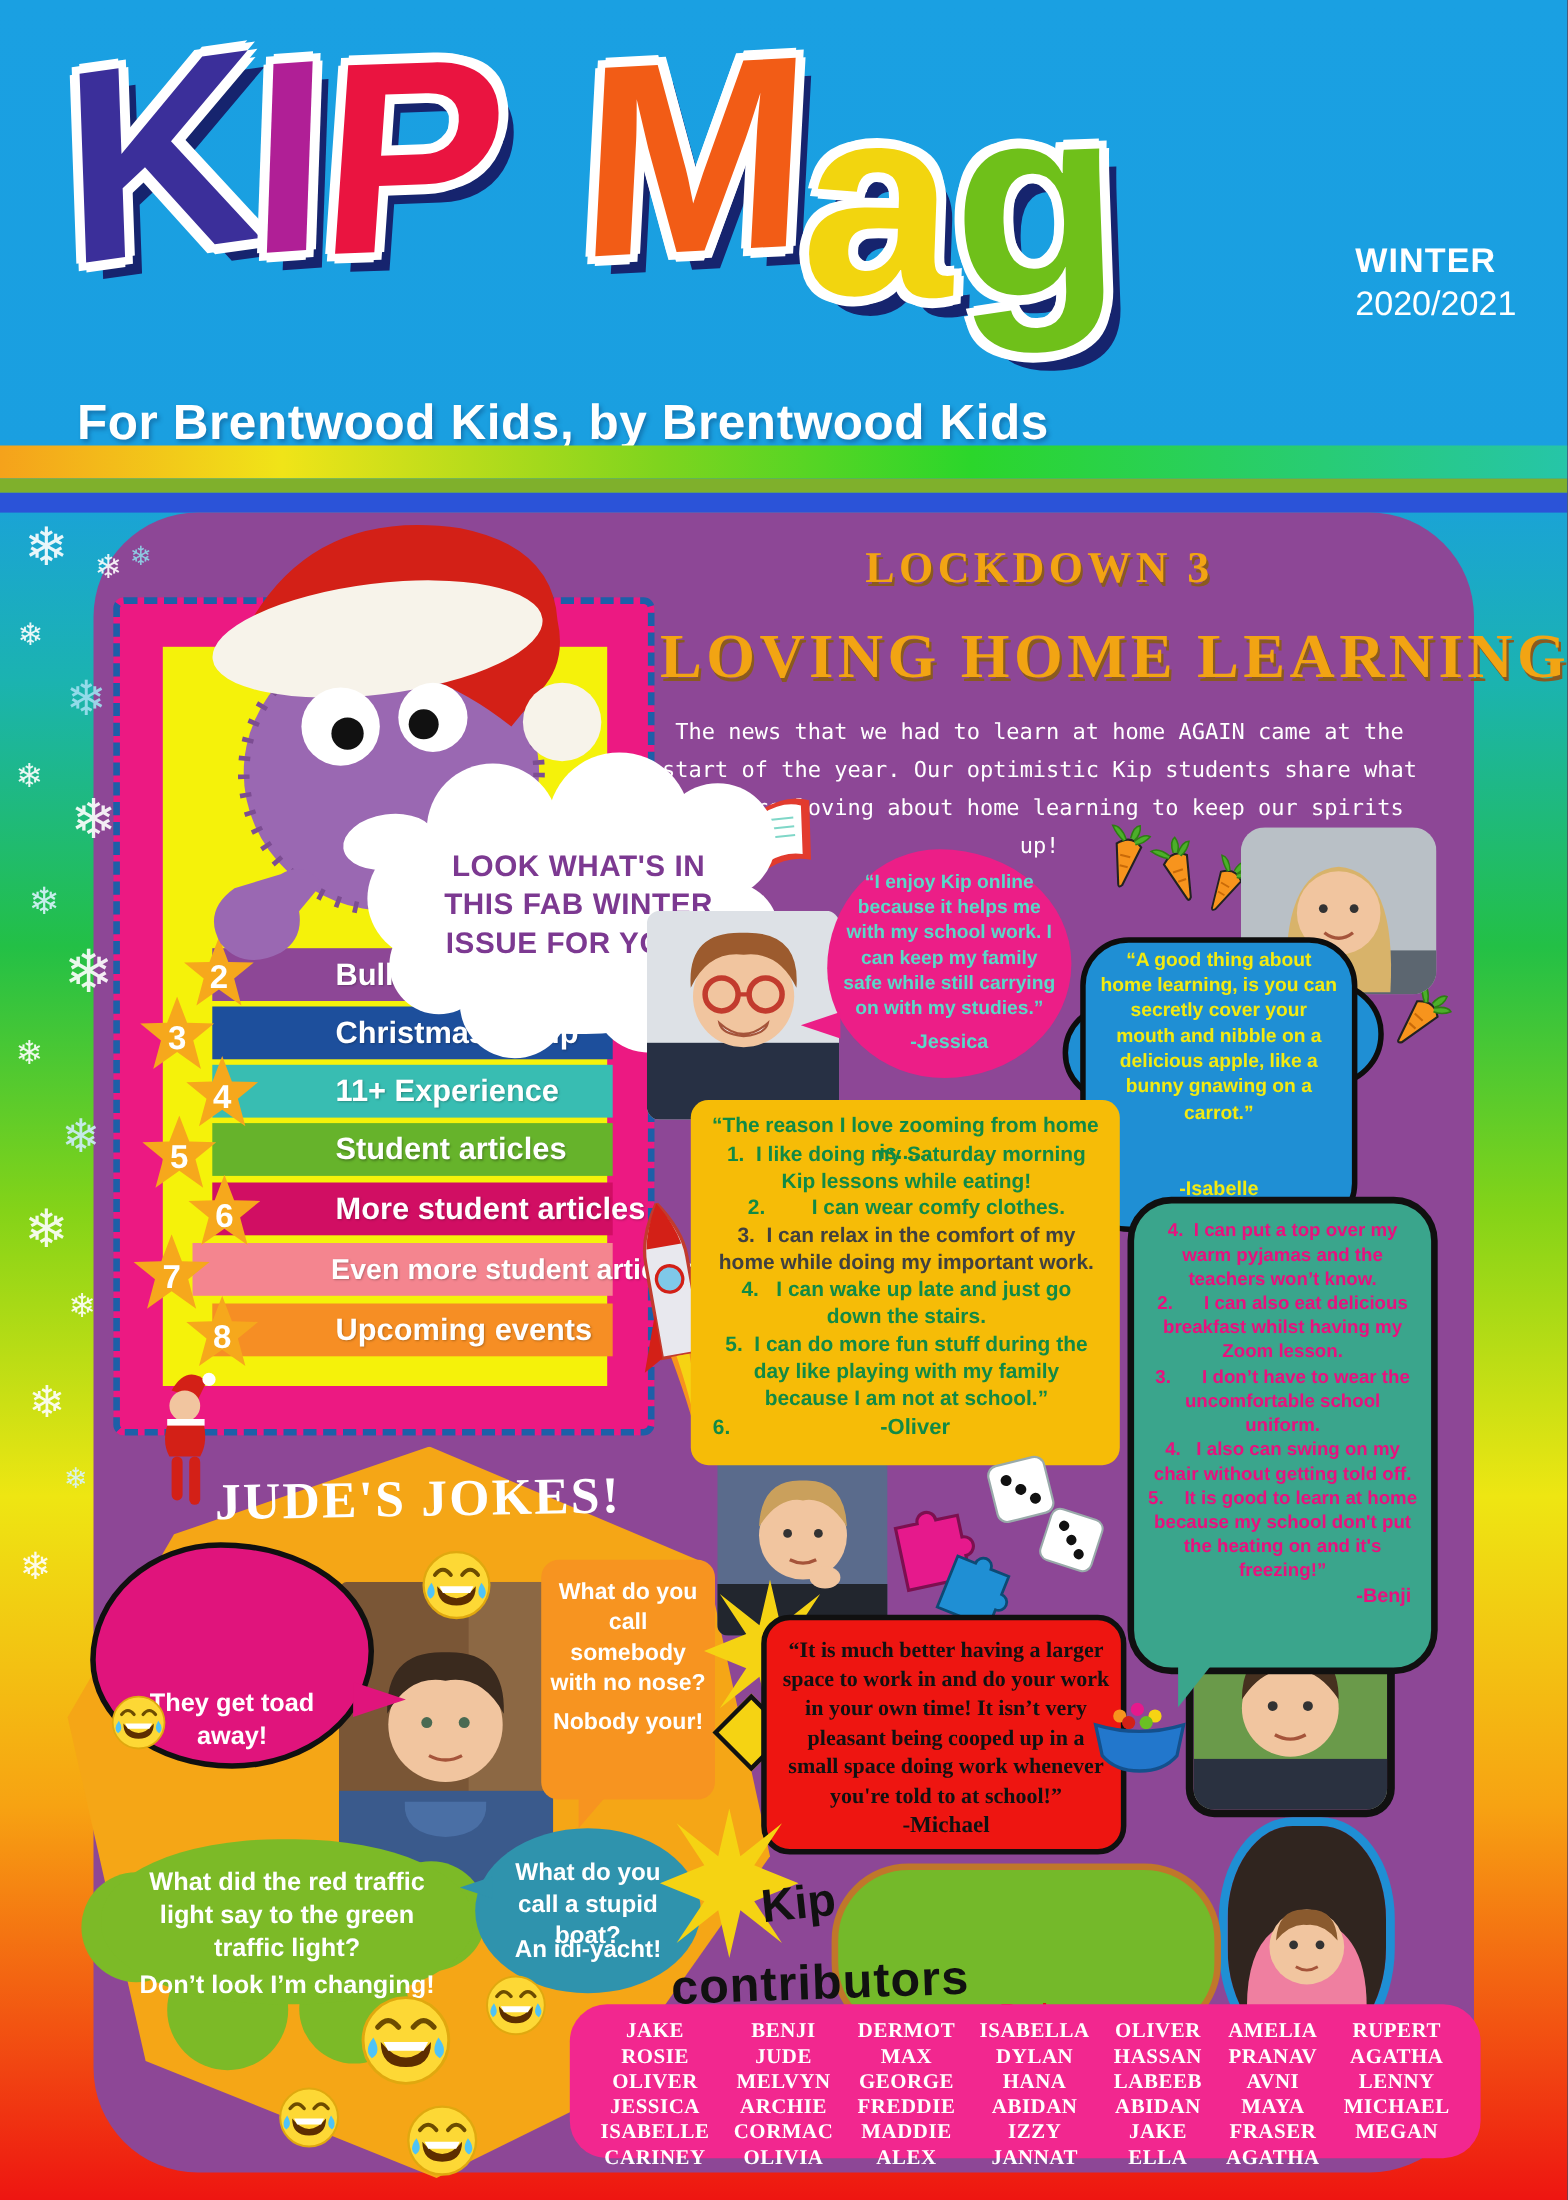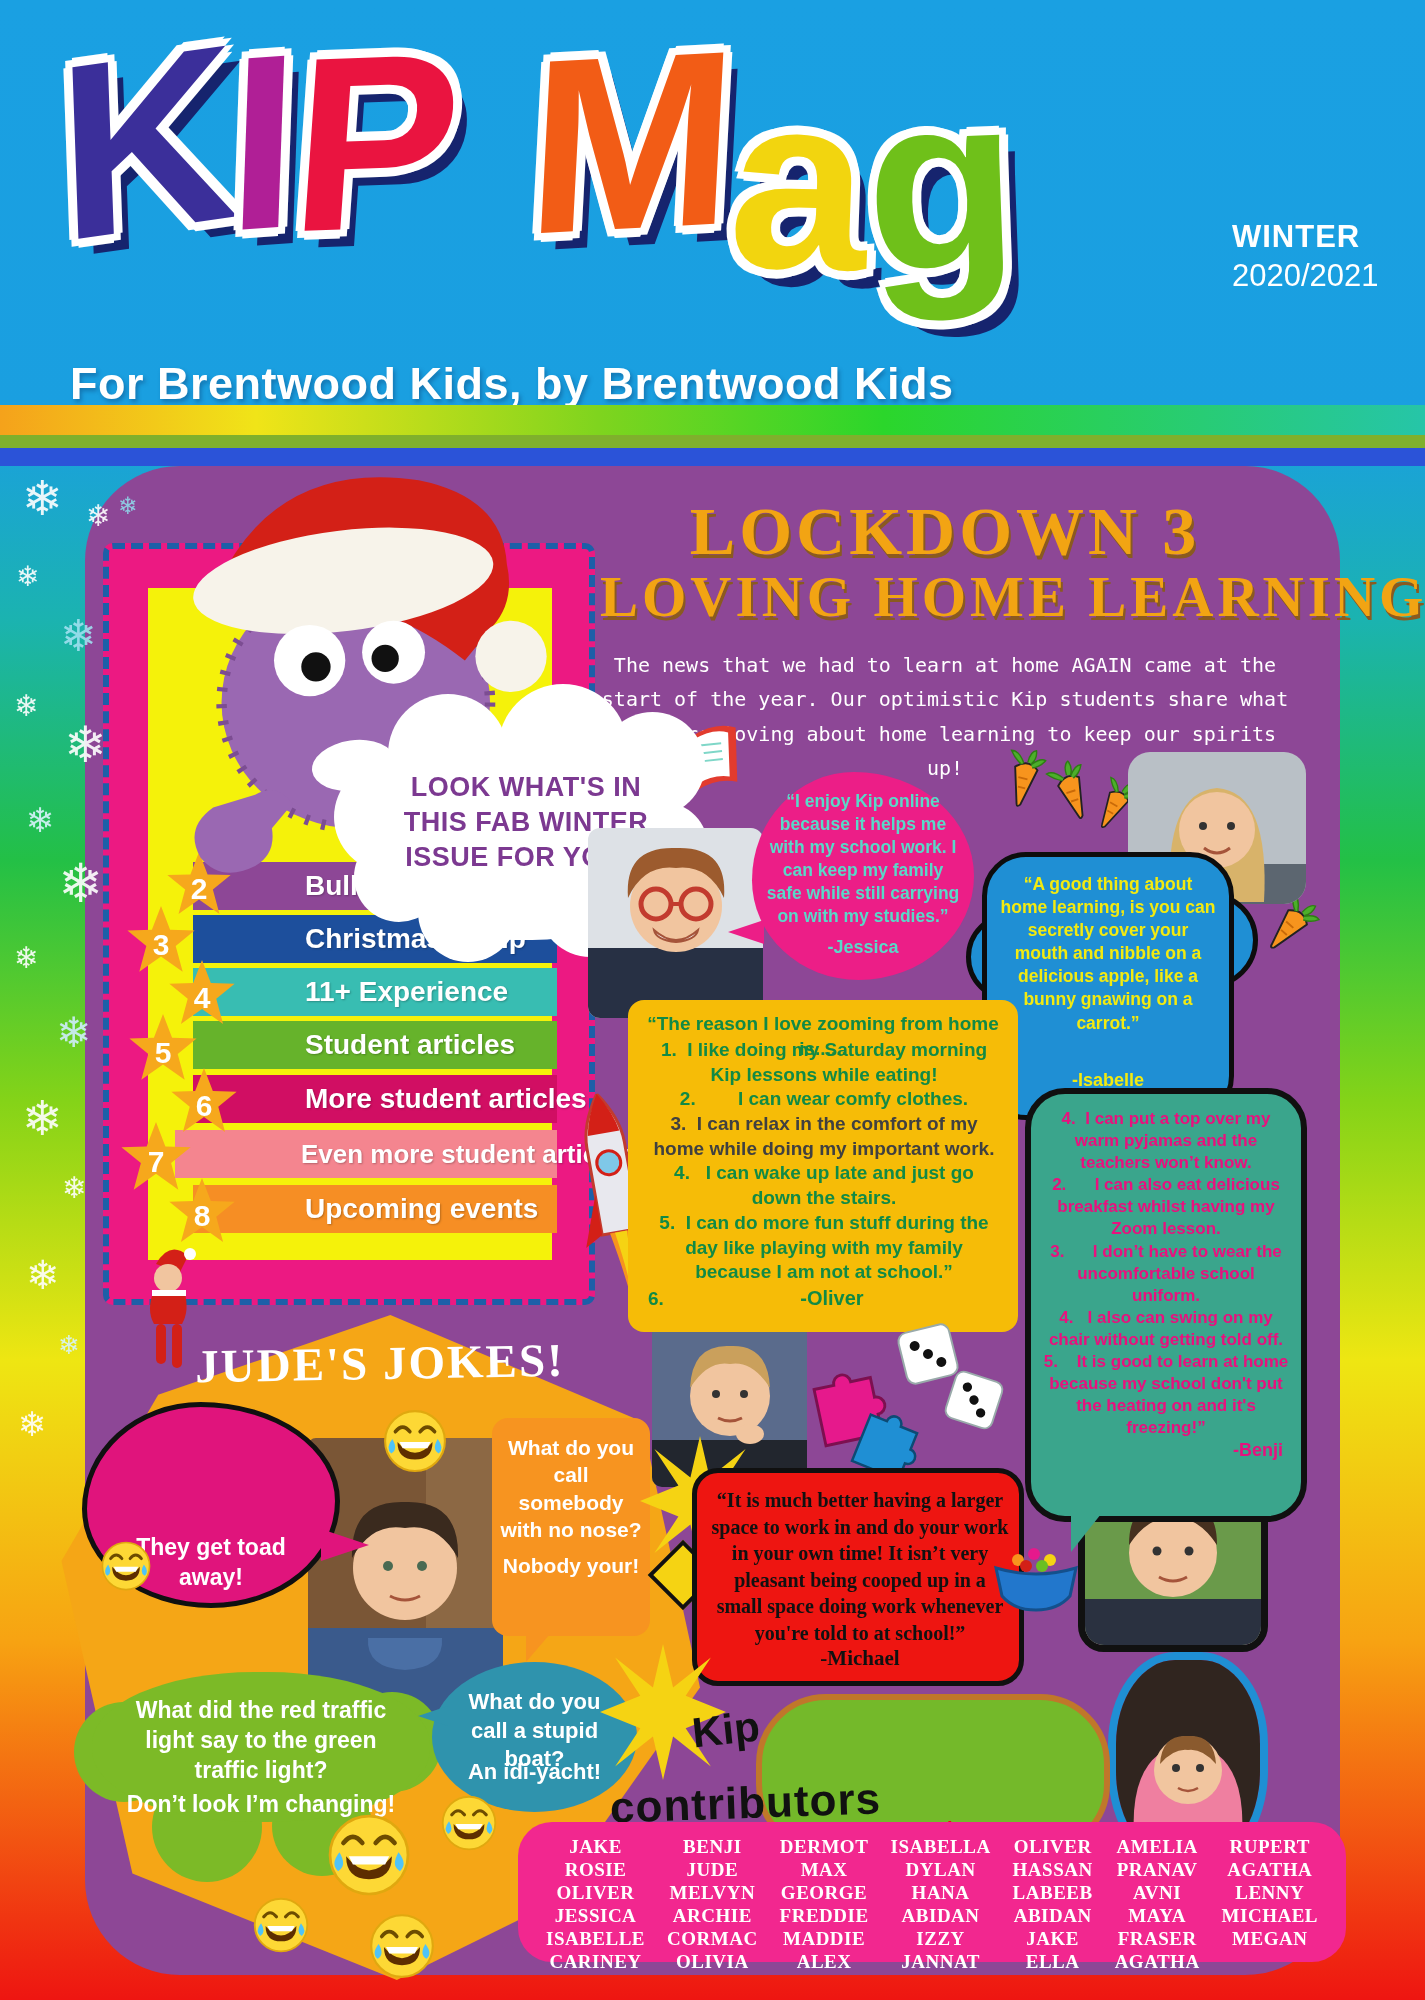--- a/index.html
+++ b/index.html
@@ -169,21 +169,21 @@
     <ellipse cx="92" cy="60" rx="72" ry="24" fill="#f7f3ea" transform="rotate(-7 92 60)"></ellipse>
     <circle cx="76" cy="98" r="17" fill="#fff"></circle>
       <circle cx="79" cy="101" r="7" fill="#111"></circle>
     <circle cx="116" cy="94" r="15" fill="#fff"></circle>
       <circle cx="112" cy="97" r="6.5" fill="#111"></circle>
     <ellipse cx="97" cy="148" rx="20" ry="12" fill="#fff" transform="rotate(-8 97 148)"></ellipse>
     <circle cx="112" cy="152" r="5" fill="#fff"></circle>
     <path d="M30 168 q-14 10 -6 24 q10 12 26 4 q10 -6 8 -18 l10 -12 q-8 -10 -18 -4 Z" fill="#9a68b2"></path>
   </svg>
 
-  <div class="ab ctr feat-title" style="left:600px;top:492px;width:690px;font-size:68px">LOCKDOWN 3</div>
+  <div class="ab ctr feat-title" style="left:600px;top:492px;width:690px;font-size:40px">LOCKDOWN 3</div>
   <div class="ab ctr feat-title" style="left:600px;top:564px;width:690px;font-size:57px">LOVING HOME LEARNING!</div>
   <div class="ab ctr intro" style="left:595px;top:648px;width:700px">The news that we had to learn at home AGAIN came at the start of the year. Our optimistic Kip students share what they are loving about home learning to keep our spirits up!</div>
 
   <svg class="ab" style="left:645px;top:722px;transform:rotate(-6deg)" width="100" height="80" viewBox="0 0 100 80">
     <path d="M50 14 Q26 2 6 10 L10 64 Q30 58 50 68 Q70 58 90 64 L94 10 Q74 2 50 14 Z" fill="#e23b2e"></path>
     <path d="M50 18 Q30 8 14 14 L17 58 Q33 54 50 62 Q67 54 83 58 L86 14 Q70 8 50 18 Z" fill="#fff"></path>
     <path d="M22 24 h22 M22 32 h22 M22 40 h22 M56 24 h22 M56 32 h22 M56 40 h22" stroke="#7fd7c8" stroke-width="2"></path>
   </svg>
   <svg class="ab" style="left:608px;top:760px;transform:rotate(40deg)" width="90" height="90" viewBox="0 0 90 90">
     <rect x="38" y="6" width="16" height="52" fill="#6abf23" stroke="#2e7d14" stroke-width="2"></rect>
@@ -295,21 +295,21 @@
     <div class="tail" style="left:-24px;bottom:36px;border-width:12px 36px 12px 0;border-color:transparent #ec1e87 transparent transparent"></div>
     <div class="ab ctr qtext" style="left:14px;top:18px;width:194px">“I enjoy Kip online because it helps me with my school work.  I can keep my family safe while still carrying on with my studies.”</div>
     <div class="ab ctr qtext" style="left:14px;top:164px;width:194px;color:#5ad8c8;font-size:18px">-Jessica</div>
   </div>
 
   <div class="ab" style="left:982px;top:852px;width:252px;height:268px">
     <div class="bump" style="left:-16px;top:60px;width:80px;height:80px;background:#1f8fd4;border:5px solid #0d0d0d"></div>
     <div class="bump" style="left:180px;top:40px;width:86px;height:86px;background:#1f8fd4;border:5px solid #0d0d0d"></div>
     <div class="bump" style="left:60px;top:196px;width:90px;height:90px;background:#1f8fd4;border:5px solid #0d0d0d"></div>
     <div class="isabelle-cloud ab" style="left:0;top:0;width:252px;height:268px;box-sizing:border-box">
-      <div class="ab ctr qtext" style="left:12px;top:16px;width:218px">“A good thing about home learning, is you can secretly cover your mouth and nibble on a delicious apple, like a bunny gnawing on a carrot.”</div>
+      <div class="ab ctr qtext" style="left:12px;top:4px;width:218px">“A good thing about home learning, is you can secretly cover your mouth and nibble on a delicious apple, like a bunny gnawing on a carrot.”</div>
       <div class="ab ctr qtext" style="left:12px;top:212px;width:218px;color:#f3ea10;font-size:18px">-Isabelle</div>
     </div>
   </div>
 
   <svg class="ab" style="left:578px;top:1092px;transform:rotate(-10deg)" width="78" height="235" viewBox="0 0 78 235">
     <path d="M39 0 Q58 28 58 52 L58 140 L20 140 L20 52 Q20 28 39 0 Z" fill="#e8e8ee" stroke="#c23b2e" stroke-width="3"></path>
     <path d="M39 0 Q52 22 55 40 L23 40 Q26 22 39 0 Z" fill="#d32017"></path>
     <circle cx="39" cy="70" r="12" fill="#7fc8e8" stroke="#d32017" stroke-width="3"></circle>
     <path d="M20 100 L2 150 L20 140 Z" fill="#d32017"></path>
     <path d="M58 100 L76 150 L58 140 Z" fill="#d32017"></path>

